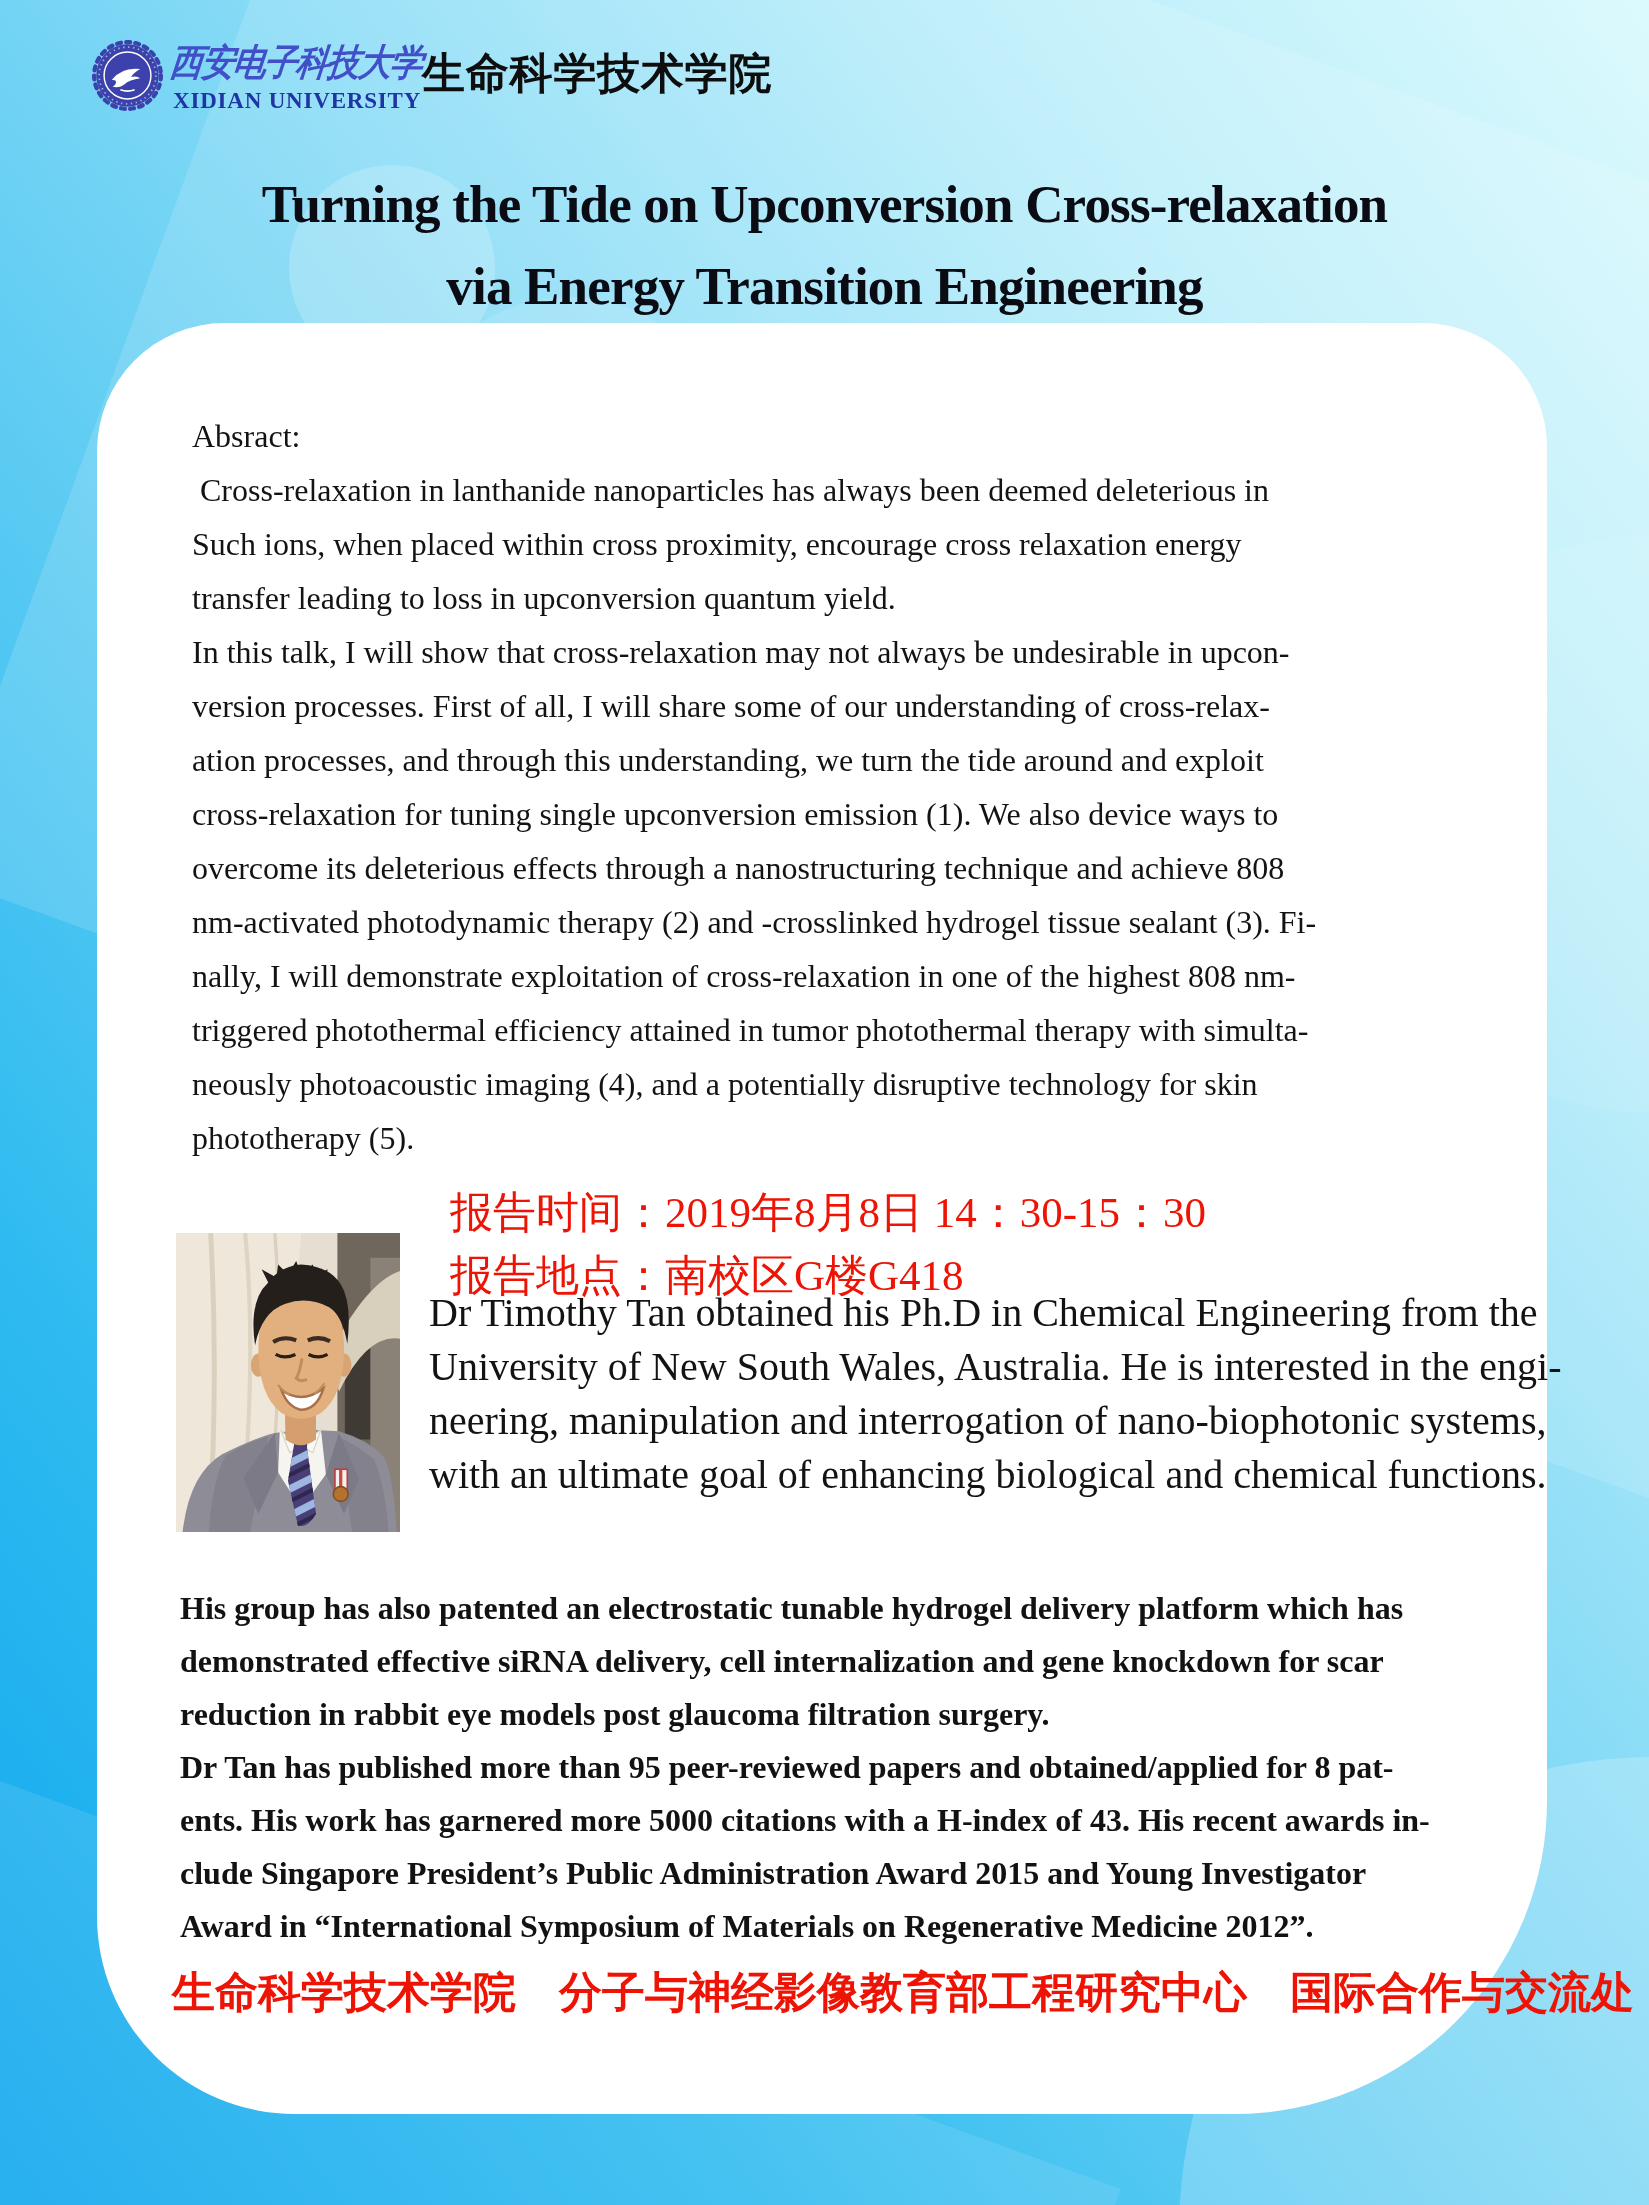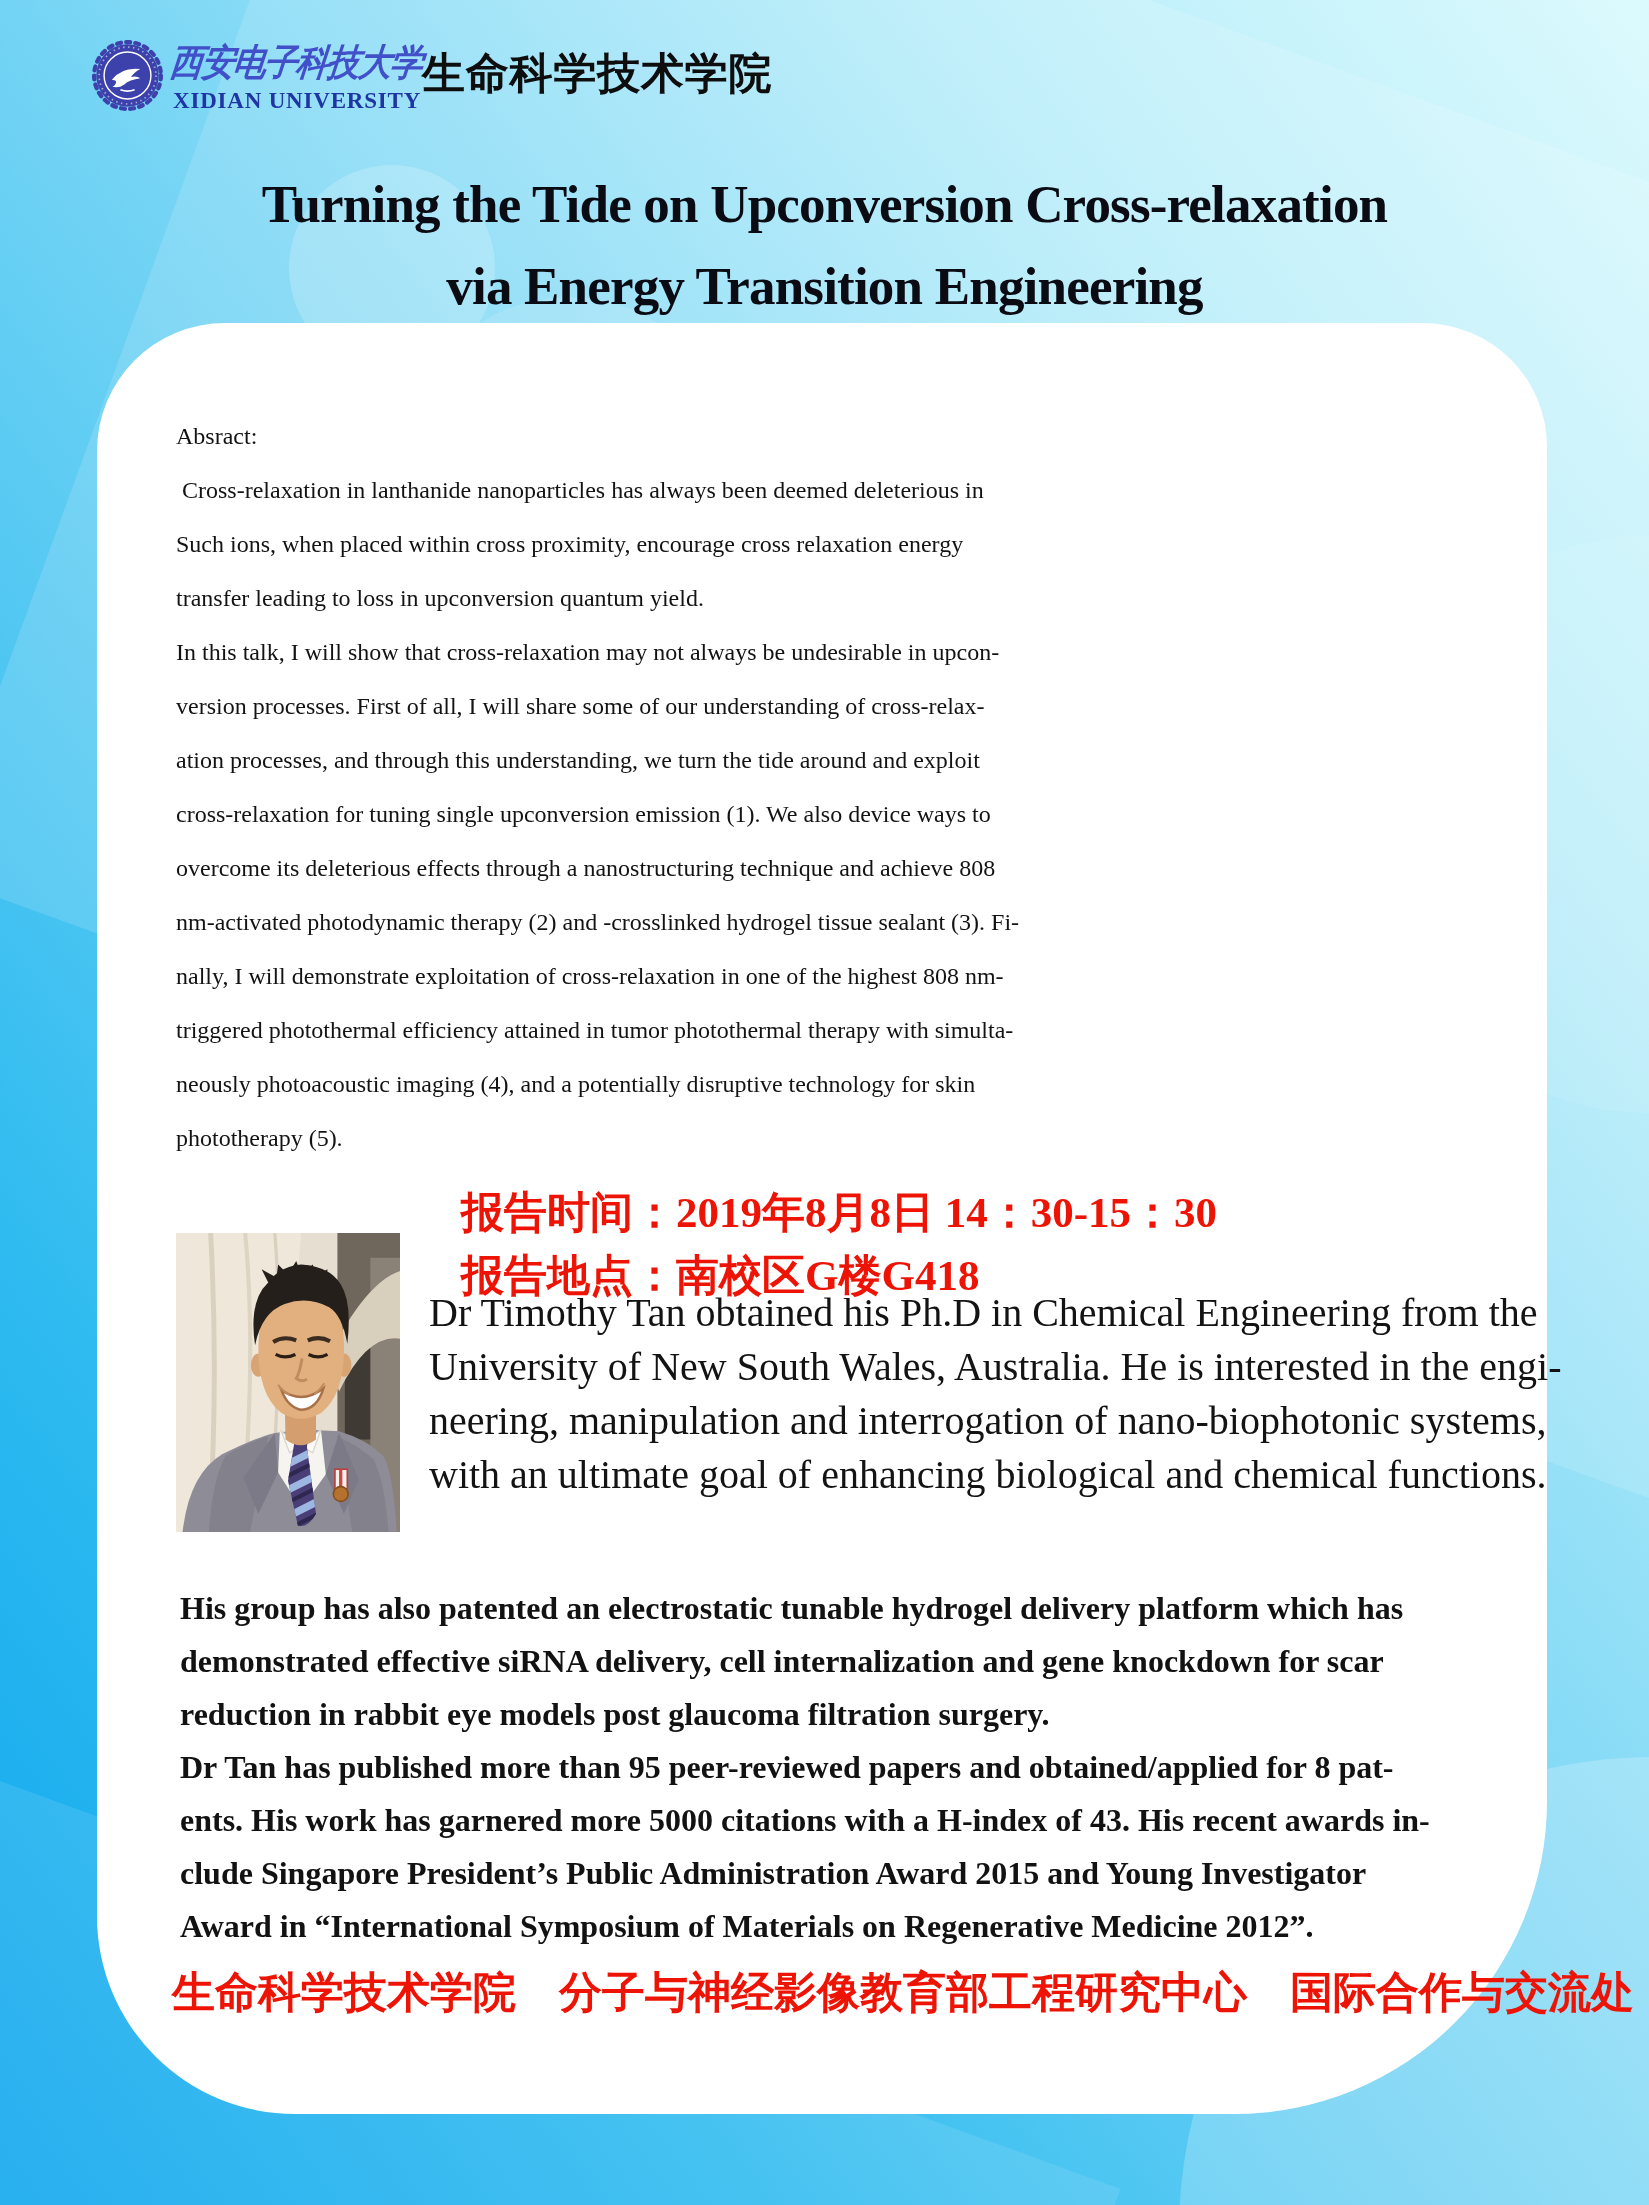--- a/index.html
+++ b/index.html
@@ -26,22 +26,22 @@
   .uni-names{position:absolute; left:173px; top:38px; width:247px;}
   .uni-zh{font-size:33px; font-weight:bold; font-style:italic; color:#4150c8; transform:skewX(-6deg) scaleY(1.12); transform-origin:left top; white-space:nowrap; letter-spacing:-1.6px;}
   .uni-en{font-size:23px; font-weight:bold; color:#1f35a3; letter-spacing:0.8px; margin-top:5px; white-space:nowrap; font-family:"Liberation Serif",serif;}
   .school-name{position:absolute; left:422px; top:45px; font-family:"Liberation Sans",sans-serif; font-weight:bold; font-size:43px; color:#0e0e0e; white-space:nowrap; letter-spacing:0.8px;text-align:right;}
 
   .title{position:absolute; left:0; top:163px; width:1649px; text-align:center;
     font-size:53px; line-height:82px; font-weight:bold; color:#0b0b13; letter-spacing:-0.8px;}
 
   .tline{display:block; white-space:pre;}
 
-  .abstract{position:absolute; left:176px; top:409px; width:1320px; font-size:24px; line-height:54px; color:#131313;}
-  .announce{position:absolute; left:461px; top:1181px; font-size:43px; line-height:63px; font-weight:bold; color:#ee1405; white-space:nowrap;}
+  .abstract{position:absolute; left:192px; top:409px; width:1320px; font-size:32px; line-height:54px; color:#131313;}
+  .announce{position:absolute; left:450px; top:1181px; font-size:43px; line-height:63px; font-weight:normal; color:#ee1405; white-space:nowrap;}
   .photo{position:absolute; left:176px; top:1233px; width:224px; height:299px;}
   .bio-side{position:absolute; left:429px; top:1286px; width:1072px; font-size:40px; line-height:54px; color:#131313;}
   .bio-full{position:absolute; left:180px; top:1582px; width:1320px; font-size:32px; line-height:53px; font-weight:bold; color:#121212;}
   .footer-red{position:absolute; left:172px; top:1964px; width:1353px; font-size:43px; font-weight:bold; color:#ee1405; white-space:nowrap;}
 </style>
 </head>
 <body>
 
 <div class="poster">
 

